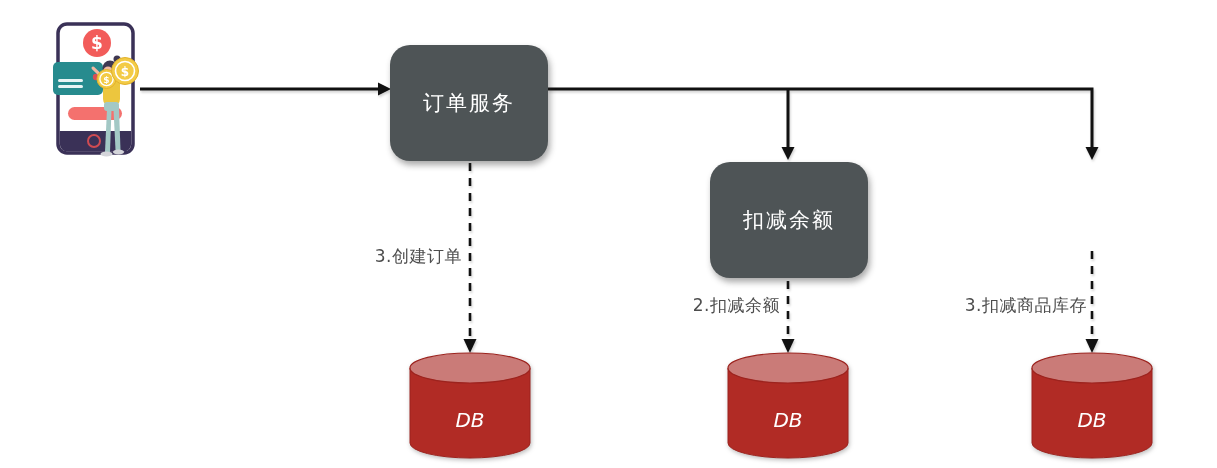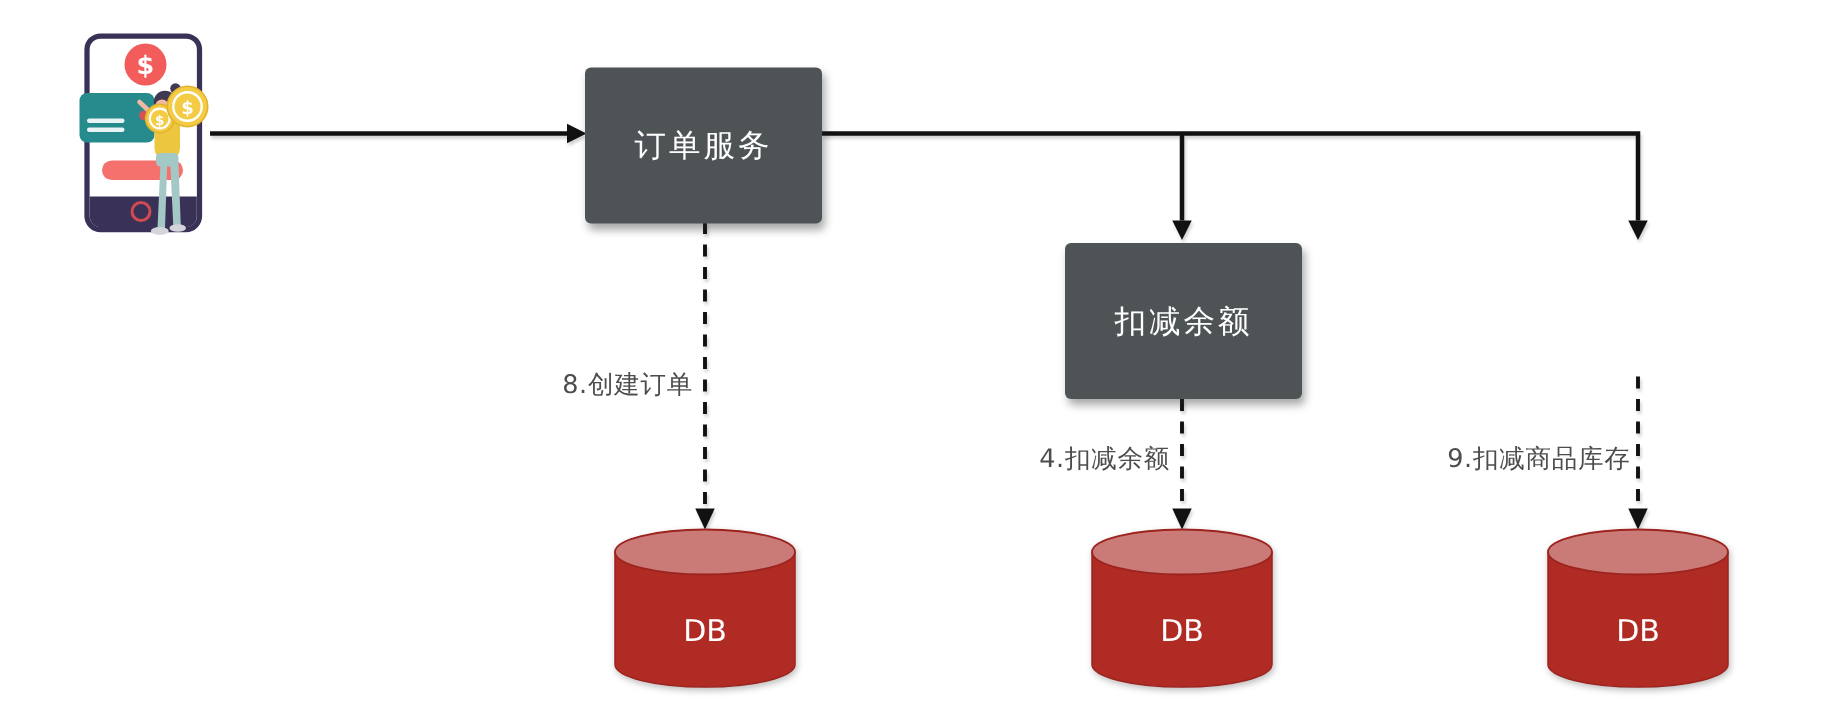--- a/index.html
+++ b/index.html
@@ -14,43 +14,43 @@
     position:relative; width:1217px; height:468px; background:#ffffff;
     font-family:"DejaVu Sans","Liberation Sans",sans-serif; overflow:hidden;
   }
   .connectors{position:absolute;left:0;top:0;width:1217px;height:468px;pointer-events:none;
     filter:drop-shadow(1px 2px 1px rgba(0,0,0,0.18));}
   .connectors path{fill:none;stroke:var(--connector);}
   .connectors .solid{stroke-width:3;}
   .connectors .dashed{stroke-width:2.6;stroke-dasharray:8 7;}
   .connectors polygon{fill:var(--connector);stroke:none;}
   .service-box{
-    position:absolute; width:158px; height:104px; background:var(--service-box);
-    border-radius:4px; display:flex; align-items:center; justify-content:center;
+    position:absolute; width:158px; height:116px; background:var(--service-box);
+    border-radius:20px; display:flex; align-items:center; justify-content:center;
     color:var(--service-text); font-size:21px; letter-spacing:2px;
     box-shadow:2px 4px 6px rgba(40,40,40,0.4);
   }
   .box-order{left:390px;top:45px;}
   .box-account{left:710px;top:162px;}
   .box-inventory{left:1013px;top:162px;}
   .edge-label{
     position:absolute; font-size:17px; color:var(--edge-label);
     white-space:nowrap; text-align:right; letter-spacing:0.5px;
   }
   .label-1{right:755px;top:245px;}
   .label-2{right:437px;top:294px;}
   .label-3{right:130px;top:294px;}
   .db-node{position:absolute;width:124px;height:110px;top:352px;}
   .db-1{left:408px;} .db-2{left:726px;} .db-3{left:1030px;}
   .db-node svg{display:block;filter:drop-shadow(1px 2px 2px rgba(0,0,0,0.25));}
   .db-body{fill:var(--db-body);stroke:var(--db-rim);stroke-width:1;}
   .db-top{fill:var(--db-top);stroke:var(--db-rim);stroke-width:1.2;}
   .db-label{
     position:absolute;left:0;right:0;top:56px;text-align:center;
-    color:#ffffff;font-size:20px;
+    color:#ffffff;font-size:20px;font-style:italic;
   }
   .illustration{position:absolute;left:0;top:0;width:180px;height:175px;}
 </style>
 </head>
 <body>
 
 <div class="canvas">
 
   <svg class="connectors" viewBox="0 0 1217 468">
     <g>
@@ -120,23 +120,23 @@
     </svg>
   </div>
 
   <div class="service-box box-order">
     <span>订单服务</span>
   </div>
   <div class="service-box box-account">
     <span>扣减余额</span>
   </div>
 
-  <div class="edge-label label-1">8.创建订单</div>
-  <div class="edge-label label-2">4.扣减余额</div>
-  <div class="edge-label label-3">9.扣减商品库存</div>
+  <div class="edge-label label-1">3.创建订单</div>
+  <div class="edge-label label-2">2.扣减余额</div>
+  <div class="edge-label label-3">3.扣减商品库存</div>
 
   <div class="db-node db-1">
     <svg width="124" height="110" viewBox="0 0 124 110">
       <path class="db-body" d="M2 16 L2 91 A60 15 0 0 0 122 91 L122 16"></path>
       <ellipse class="db-top" cx="62" cy="16" rx="60" ry="15"></ellipse>
     </svg>
     <span class="db-label">DB</span>
   </div>
   <div class="db-node db-2">
     <svg width="124" height="110" viewBox="0 0 124 110">

